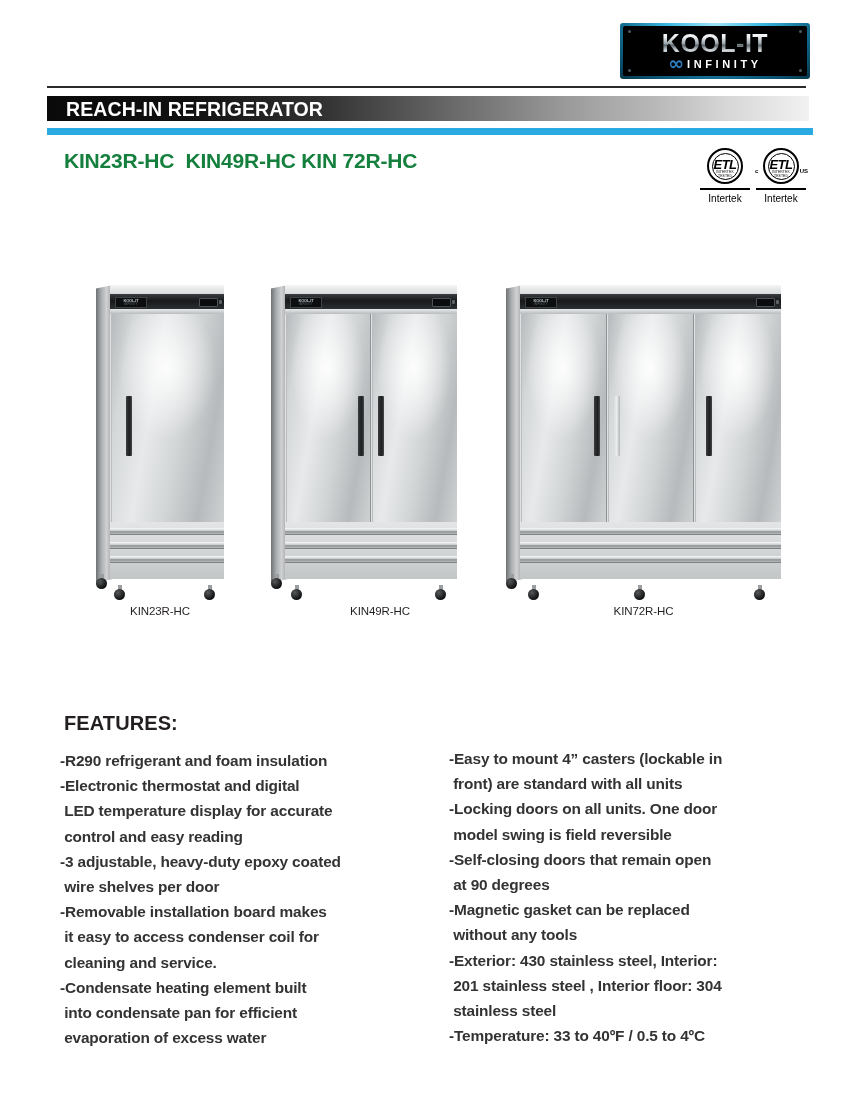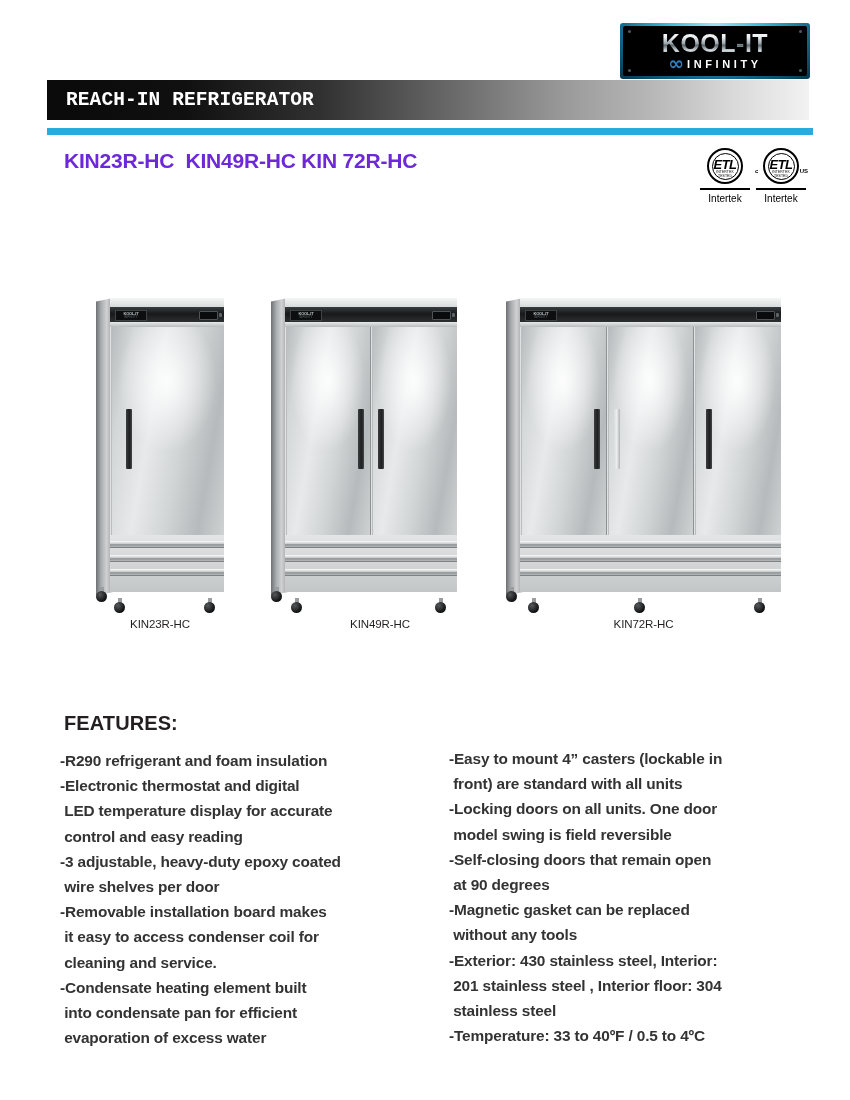--- a/index.html
+++ b/index.html
@@ -91,28 +91,27 @@
     top: 86px;
     width: 759px;
     height: 2px;
     background: #2b2b2b;
   }
 
   
   .title-bar {
     position: absolute;
     left: 47px;
-    top: 80px;
+    top: 96px;
     width: 762px;
-    height: 40px;
+    height: 25px;
     background: linear-gradient(90deg,
        #0a0a0a 0%, #101010 18%, #313131 36%,
        #6f6f6f 55%, #9a9a9a 68%, #b9b9b9 80%,
        #d9d9d9 90%, #f2f2f2 100%);
-    font-family: Liberation Mono, monospace;
   }
   .title-text {
     position: absolute;
     left: 19px;
     top: 50%;
     transform: translateY(-50%);
     color: #ffffff;
     font-size: 19.5px;
     font-weight: bold;
     letter-spacing: 0.1px;
@@ -129,21 +128,21 @@
 
   
   .models {
     position: absolute;
     left: 64px;
     top: 149px;
     font-size: 21px;
     font-weight: bold;
     letter-spacing: -0.2px;
     white-space: pre;
-    color: #6d28d9;
+    color: #15803d;
   }
 
   
   .etl-group {
     position: absolute;
     left: 700px;
     top: 148px;
     width: 110px;
     height: 62px;
   }
@@ -212,21 +211,21 @@
     font-weight: bold;
     color: #000;
     top: 20px;
   }
   .etl-side.l { left: -1px; }
   .etl-side.r { right: -2px; }
 
   
   .products {
     position: absolute;
-    left: 0; top: 258px;
+    left: 0; top: 245px;
     width: 700px;
     height: 400px;
   }
   .unit { position: absolute; bottom: 60px; }
 
   
   .cab {
     position: absolute;
     bottom: 0; left: 0;
     width: 100%;

